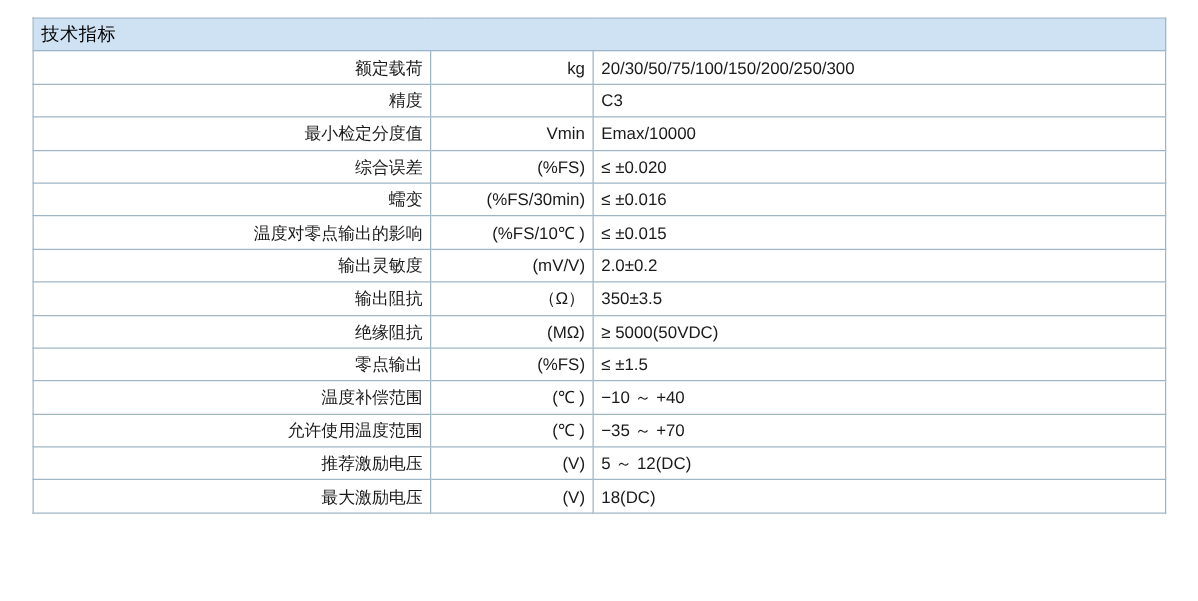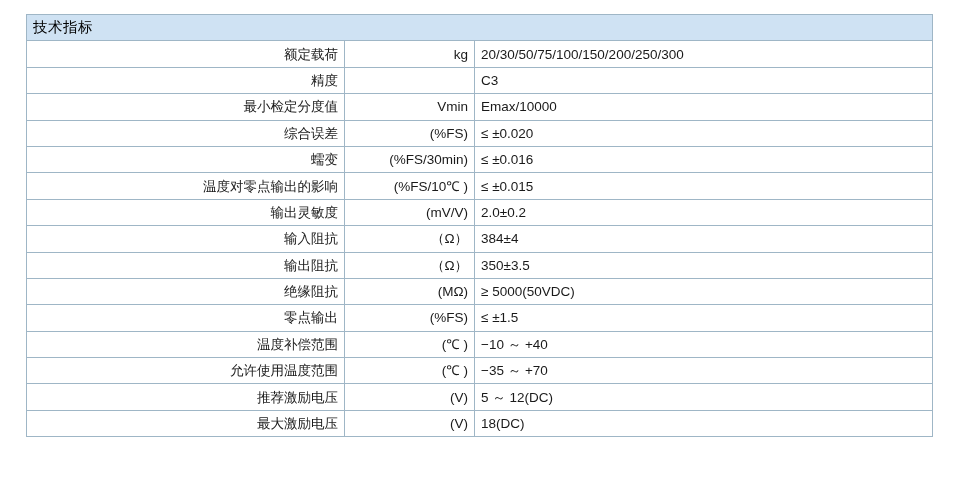--- a/index.html
+++ b/index.html
@@ -108,25 +108,20 @@
         <td class="label">温度对零点输出的影响</td>
         <td class="unit">(%FS/10℃ )</td>
         <td class="value">≤ ±0.015</td>
       </tr>
       <tr>
         <td class="label">输出灵敏度</td>
         <td class="unit">(mV/V)</td>
         <td class="value">2.0±0.2</td>
       </tr>
       <tr>
-        <td class="label">输入阻抗</td>
-        <td class="unit">（Ω）</td>
-        <td class="value">384±4</td>
-      </tr>
-      <tr>
         <td class="label">输出阻抗</td>
         <td class="unit">（Ω）</td>
         <td class="value">350±3.5</td>
       </tr>
       <tr>
         <td class="label">绝缘阻抗</td>
         <td class="unit">(MΩ)</td>
         <td class="value">≥ 5000(50VDC)</td>
       </tr>
       <tr>

